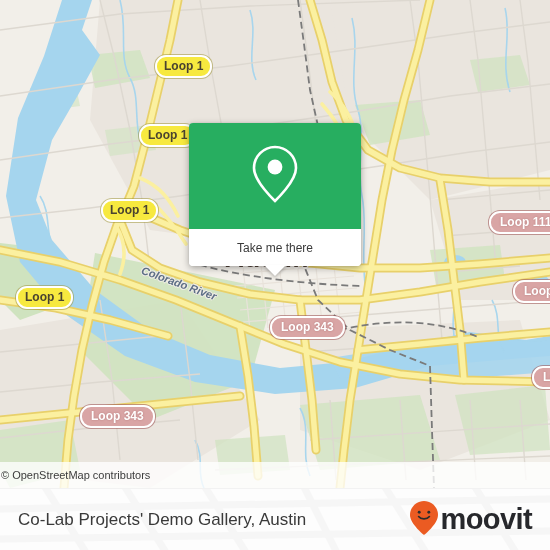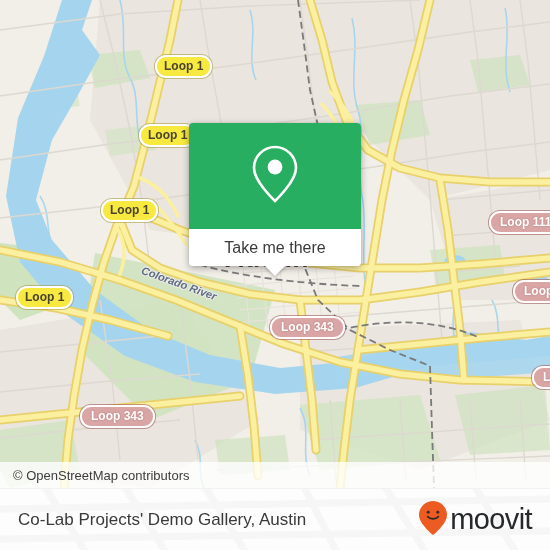--- a/index.html
+++ b/index.html
@@ -97,21 +97,21 @@
   #popup-action {
     height: 37px;
     background: #ffffff;
     border-radius: 0 0 4px 4px;
     display: flex;
     align-items: center;
     justify-content: center;
     cursor: pointer;
   }
   #popup-action-label {
-    font-size: 16px;
+    font-size: 12px;
     color: #3a3a3a;
     font-family: "Liberation Sans", sans-serif;
   }
   #popup-pointer {
     position: absolute;
     left: 50%; bottom: -10px;
     margin-left: -11px;
     width: 0; height: 0;
     border-left: 11px solid transparent;
     border-right: 11px solid transparent;
@@ -123,22 +123,22 @@
   #attribution-bar {
     position: absolute;
     left: 0; top: 462px;
     width: 550px; height: 26px;
     background: rgba(255,255,255,.78);
     display: flex;
     align-items: center;
     z-index: 25;
   }
   #attribution-text {
-    padding-left: 13px;
-    font-size: 13px;
+    padding-left: 1px;
+    font-size: 11px;
     color: #3c3c3c;
     text-align: right;
   }
 
   
   #footer {
     position: absolute;
     left: 0; top: 488px;
     width: 550px; height: 62px;
     background: #fdfdfd;
@@ -163,21 +163,21 @@
   }
   #brand-logo {
     position: relative;
     display: flex;
     align-items: center;
     padding-right: 18px;
     z-index: 2;
   }
   #brand-name {
     font-size: 29px;
-    font-weight: normal;
+    font-weight: bold;
     color: #27282c;
     letter-spacing: -.6px;
     margin-left: 2px;
   }
 </style>
 </head>
 <body>
 
 <div id="app">
 

